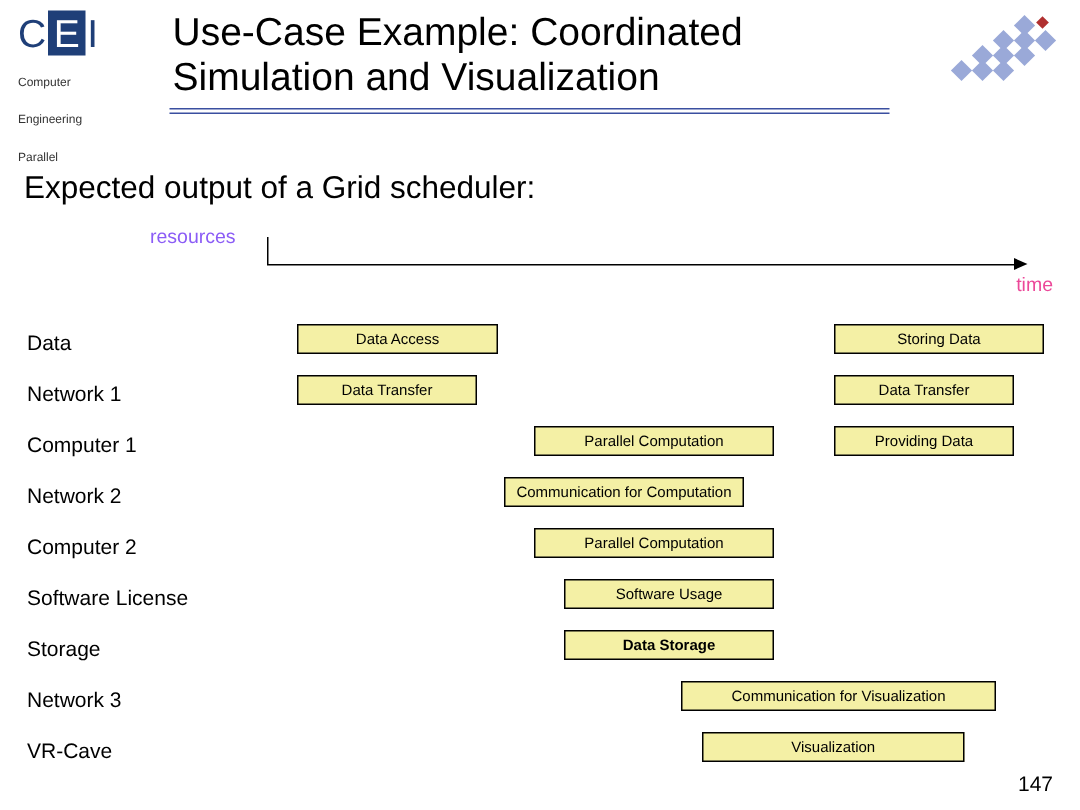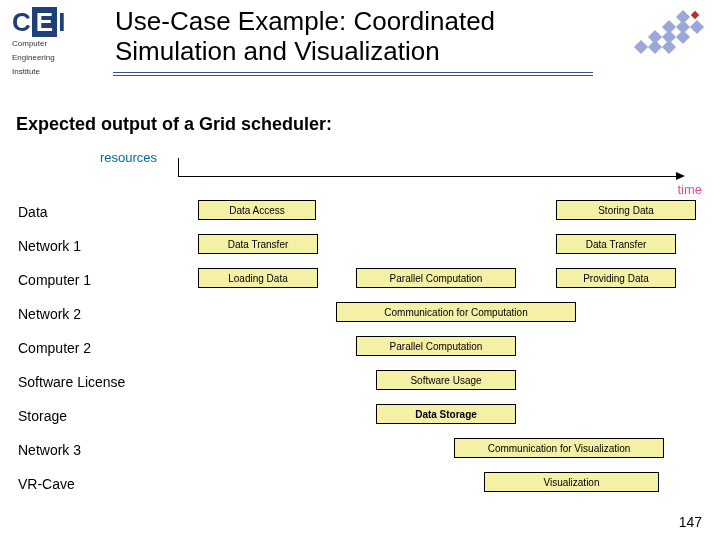--- a/index.html
+++ b/index.html
@@ -1,48 +1,48 @@
 <!DOCTYPE html>
 <html><head>
 <meta charset="utf-8">
 <style>
   html,body{margin:0;padding:0;width:720px;height:540px;font-family:Arial,Helvetica,sans-serif;background:#fff;color:#000}
   .slide{position:relative;width:720px;height:540px}
   .header{position:relative;height:84px}
   .logo{position:absolute;left:12px;top:10px;width:82px}
-  .logo-top{font-size:26px;font-weight:bold;letter-spacing:0;line-height:24px;color:#1f3f78}
+  .logo-top{font-size:26px;font-weight:normal;letter-spacing:0;line-height:24px;color:#1f3f78}
   .logo-top .e{background:#1f3f78;color:#fff;padding:0 4px;margin:0 1px}
-  .logo-sub{font-size:8px;color:#333;line-height:9px;margin-top:5px}
+  .logo-sub{font-size:8px;color:#333;line-height:9px;margin-top:16px}
   .title{position:absolute;left:115px;top:6px;width:480px;text-align:left;font-size:26px;line-height:30px;color:#000}
   .title-underline{position:absolute;left:113px;top:72px;width:480px;border-bottom:4px double #3a4fa0}
   .deco{position:absolute;right:14px;top:8px;width:100px;height:60px}
-  .subtitle{position:absolute;left:16px;top:114px;font-size:18px;font-weight:bold}
+  .subtitle{position:absolute;left:16px;top:114px;font-size:21px;font-weight:normal}
   .axes{position:absolute;left:178px;top:158px;width:520px;height:20px}
   .y-axis{position:absolute;left:0;top:0;width:0;height:18px;border-left:1px solid #000}
   .x-axis{position:absolute;left:0;top:18px;width:500px;height:0;border-top:1px solid #000}
   .x-arrow{position:absolute;left:498px;top:14px;width:0;height:0;border-left:9px solid #000;border-top:4px solid transparent;border-bottom:4px solid transparent}
-  .resources-lbl{position:absolute;left:100px;top:150px;font-size:13px;color:#0369a1}
+  .resources-lbl{position:absolute;left:100px;top:150px;font-size:13px;color:#8b5cf6}
   .time-lbl{position:absolute;right:18px;top:182px;font-size:13px;color:#ec4899}
-  .rows{position:absolute;left:18px;top:200px;width:690px}
+  .rows{position:absolute;left:18px;top:216px;width:690px}
   .row{position:relative;height:30px;margin-bottom:4px}
   .row-label{position:absolute;left:0;top:4px;width:155px;font-size:14px}
   .lane{position:absolute;left:160px;top:0;width:520px;height:22px}
   .bar{position:absolute;top:0;height:20px;background:#f4f0a5;border:1px solid #000;font-size:10px;display:flex;align-items:center;justify-content:center;box-sizing:border-box;white-space:nowrap}
   .page-num{position:absolute;right:18px;bottom:10px;font-size:14px}
 </style>
 </head>
 <body>
 <div class="slide">
 
 <div class="header">
   <div class="logo">
     <div class="logo-top">C<span class="e">E</span>I</div>
     <div class="logo-sub">Computer</div>
     <div class="logo-sub">Engineering</div>
-    <div class="logo-sub">Institute</div>
+    <div class="logo-sub">Parallel</div>
   </div>
   <div class="title">
     <span>Use-Case Example: Coordinated</span><br>
     <span>Simulation and Visualization</span>
   </div>
   <div class="title-underline"></div>
   <svg class="deco" viewBox="0 0 100 60">
     <g fill="#9aa9d8">
       <rect x="72" y="4" width="10" height="10" transform="rotate(45 77 9)"></rect>
       <rect x="58" y="14" width="10" height="10" transform="rotate(45 63 19)"></rect>
@@ -66,43 +66,42 @@
   <div class="y-axis"></div>
   <div class="x-axis"></div>
   <div class="x-arrow"></div>
 </div>
 <div class="time-lbl">time</div>
 
 <div class="rows" id="rows">
       <div class="row">
         <div class="row-label">Data</div>
         <div class="lane">
-          <div class="bar" style="left: 20px; width: 118px;">Data Access</div>
+          <div class="bar" style="left: 20px; width: 134px;">Data Access</div>
           <div class="bar" style="left: 378px; width: 140px;">Storing Data</div>
         </div>
       </div>
       <div class="row">
         <div class="row-label">Network 1</div>
         <div class="lane">
           <div class="bar" style="left: 20px; width: 120px;">Data Transfer</div>
           <div class="bar" style="left: 378px; width: 120px;">Data Transfer</div>
         </div>
       </div>
       <div class="row">
         <div class="row-label">Computer 1</div>
         <div class="lane">
-          <div class="bar" style="left: 20px; width: 120px;">Loading Data</div>
           <div class="bar" style="left: 178px; width: 160px;">Parallel Computation</div>
           <div class="bar" style="left: 378px; width: 120px;">Providing Data</div>
         </div>
       </div>
       <div class="row">
         <div class="row-label">Network 2</div>
         <div class="lane">
-          <div class="bar" style="left: 158px; width: 240px;">Communication for Computation</div>
+          <div class="bar" style="left: 158px; width: 160px;">Communication for Computation</div>
         </div>
       </div>
       <div class="row">
         <div class="row-label">Computer 2</div>
         <div class="lane">
           <div class="bar" style="left: 178px; width: 160px;">Parallel Computation</div>
         </div>
       </div>
       <div class="row">
         <div class="row-label">Software License</div>
@@ -118,20 +117,20 @@
       </div>
       <div class="row">
         <div class="row-label">Network 3</div>
         <div class="lane">
           <div class="bar" style="left: 255px; width: 210px; margin-left: 21px;">Communication for Visualization</div>
         </div>
       </div>
       <div class="row">
         <div class="row-label">VR-Cave</div>
         <div class="lane">
-          <div class="bar" style="left: 290px; width: 175px; margin-left: 16px;">Visualization</div>
+          <div class="bar" style="left: 290px; width: 175px;">Visualization</div>
         </div>
       </div>
     </div>
 
 <div class="page-num">147</div>
 
 </div>
 
 </body></html>

